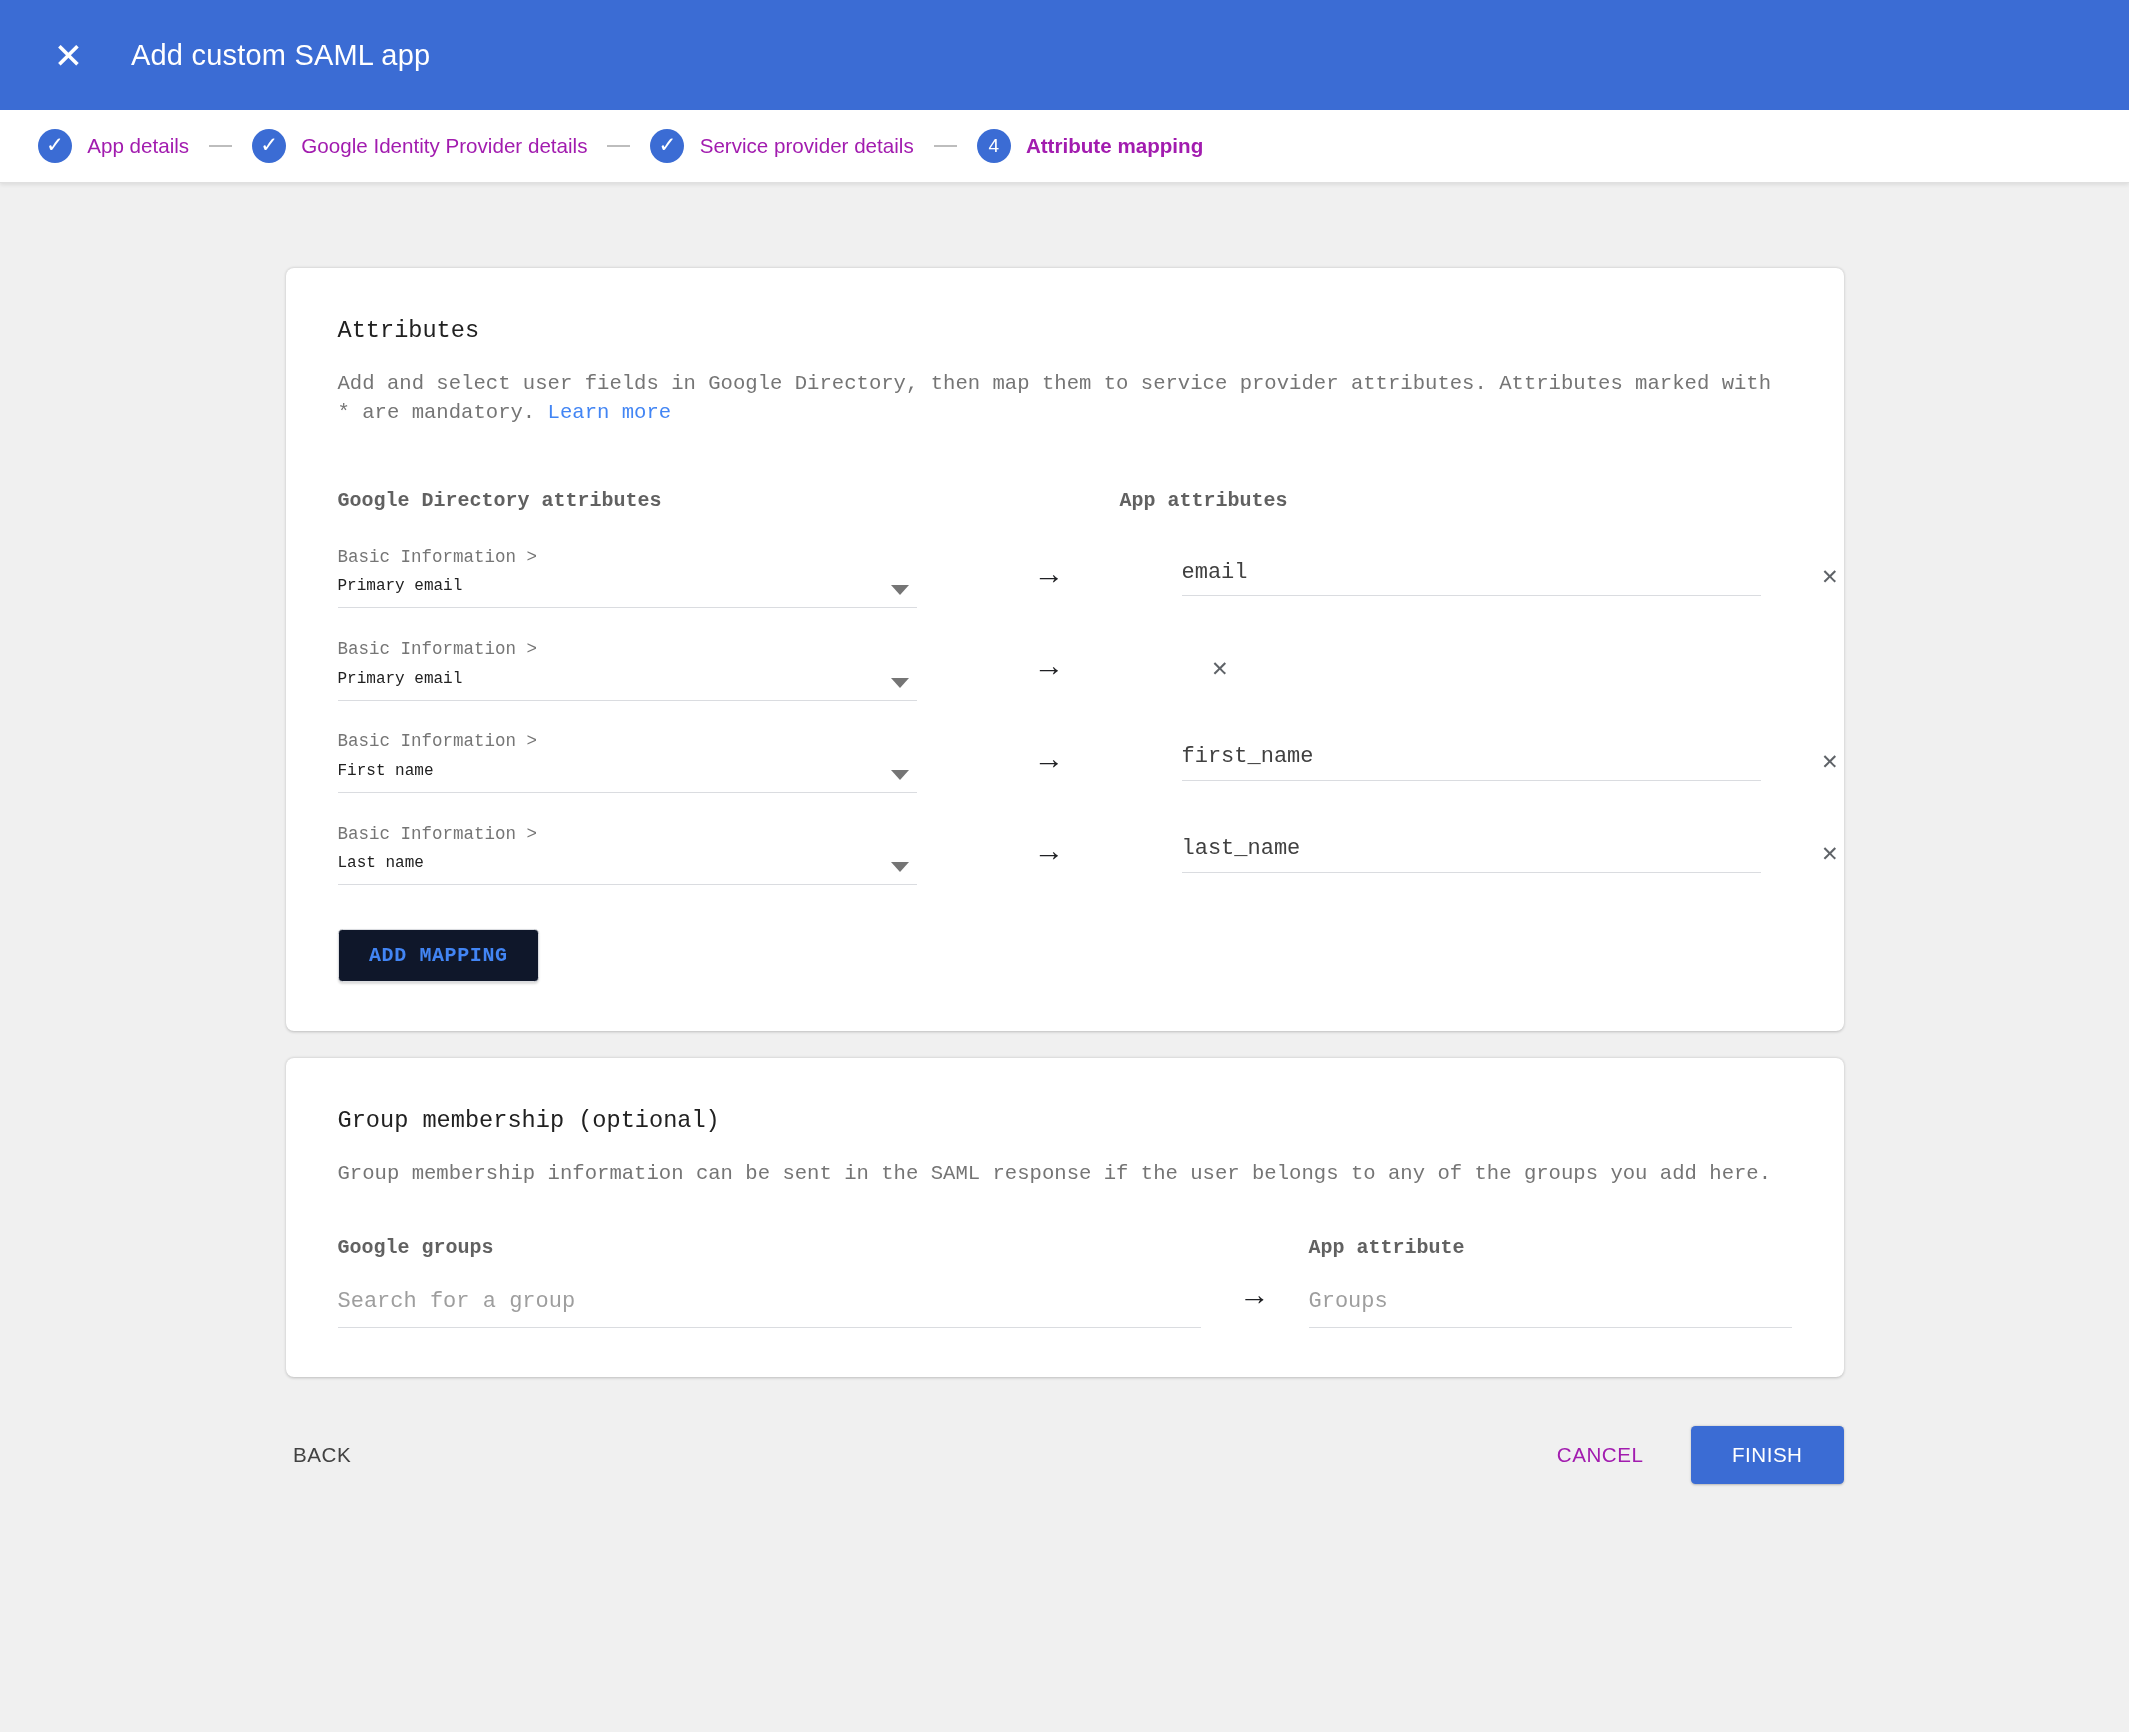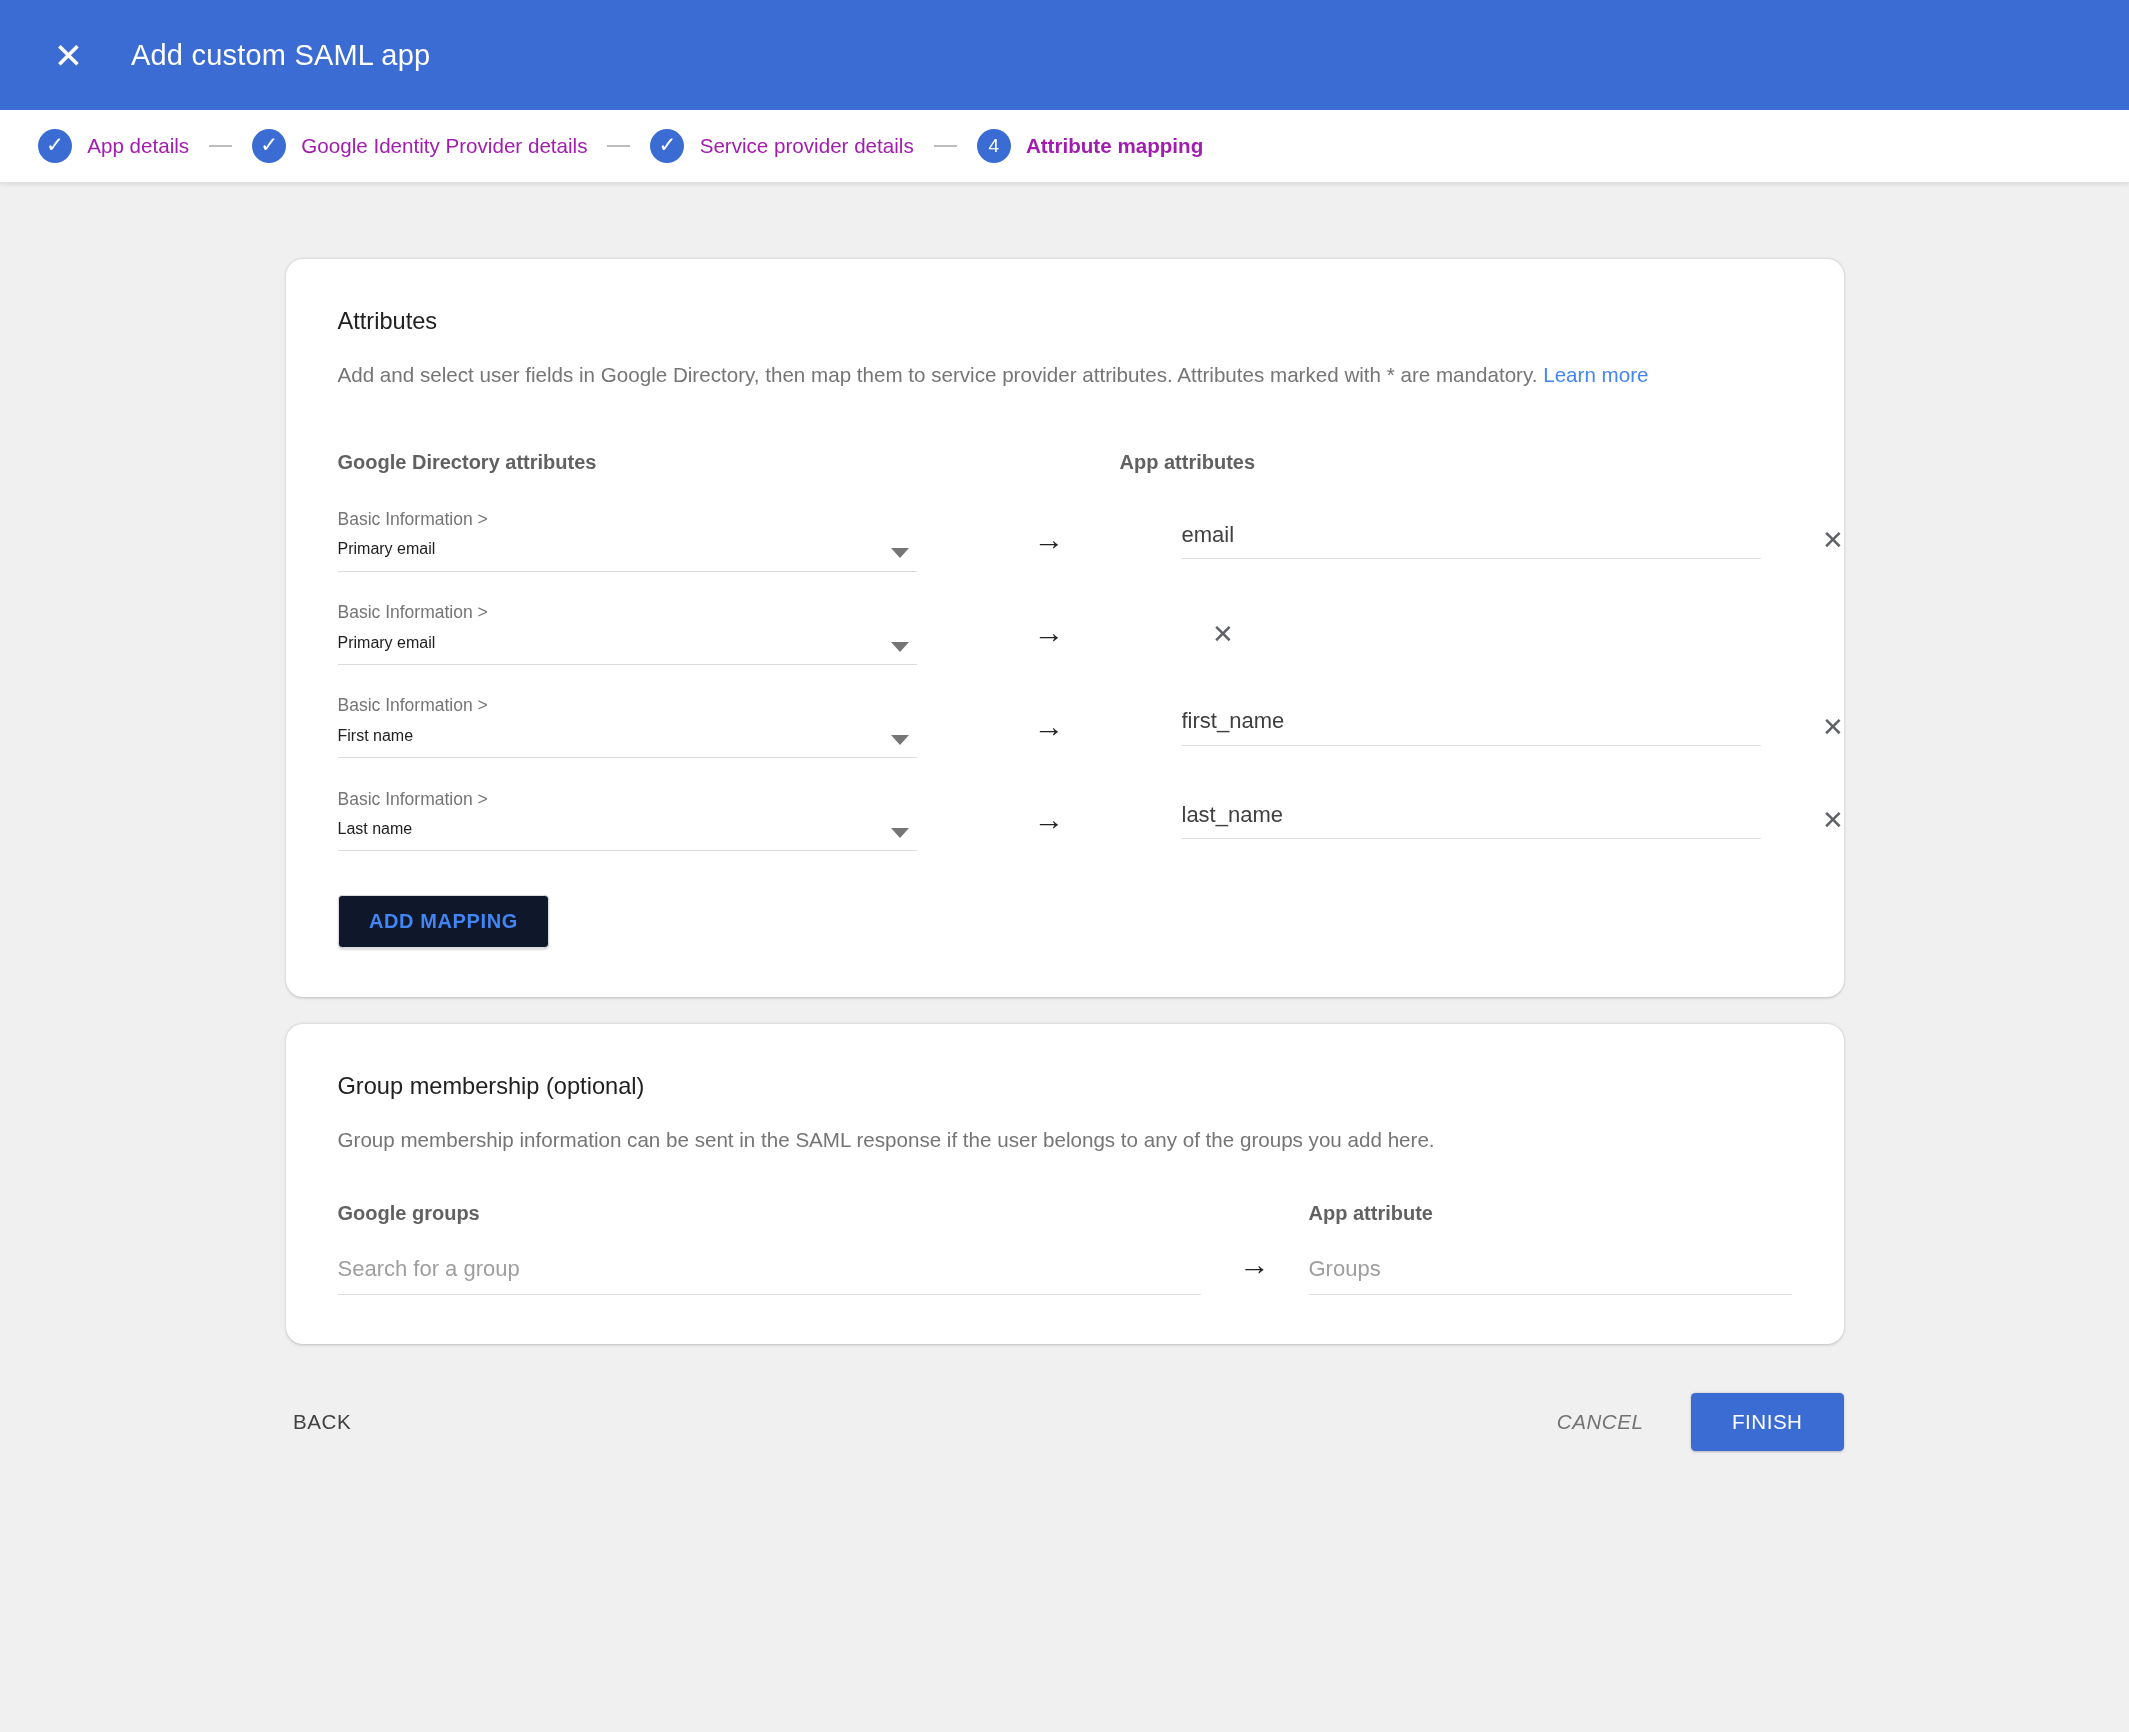--- a/index.html
+++ b/index.html
@@ -46,24 +46,25 @@
   }
   .step-check { font-size: 21.3px; font-weight: 700; line-height: 1; }
   .step-label { margin-left: 15.2px; font-size: 20.6px; color: #a21caf; white-space: nowrap; }
   .step-label.truncate { max-width: 299px; overflow: hidden; }
   .step.current .step-label { font-weight: 700; }
   .step-sep { width: 23px; height: 2.3px; background: #bdbdbd; margin: 0 20px; flex: none; }
 
   
   .content { padding-top: 76px; }
   .card {
-    width: 1558px; margin: 0 auto;
-    background: #fff; border-radius: 17px;
+    width: 1558px; margin: 9px auto;
+    background: #fff; border-radius: 8px;
     box-shadow: 0 0.8px 3px rgba(0,0,0,.22);
     padding: 49px 52px 49px 52px;
+    font-family: Liberation Mono, monospace;
   }
   .card + .card { margin-top: 27.4px; }
   .card-title { font-size: 23.6px; font-weight: 500; color: #212121; }
   .card-desc { font-size: 20.6px; color: #757575; margin-top: 26px; line-height: 1.4; }
   .link { color: var(--link-blue, #4285f4); text-decoration: none; cursor: pointer; }
 
   
   .col-headers, .map-row {
     display: grid;
     grid-template-columns: 579px 203px 579px 84px;
@@ -134,21 +135,21 @@
   .footer {
     width: 1558px; margin: 49px auto 0;
     display: flex; 
   }
   .text-btn {
     background: none; border: none; cursor: pointer;
     font-size: 20.6px; font-weight: 500; letter-spacing: 0.5px;
     color: #424242; padding: 12.2px 7.6px;
   }
   .footer-right { margin-left: auto; display: flex; align-items: center; }
-  .cancel-btn { color: #737373; margin-right: 40px; font-style: italic; }
+  .cancel-btn { color: #a21caf; margin-right: 40px; }
   .finish-btn {
     background: var(--accent-blue, #3b6cd4); color: #fff;
     border: none; border-radius: 4.6px; cursor: pointer;
     font-size: 20.6px; font-weight: 500; letter-spacing: 0.5px;
     padding: 17px 41px;
     box-shadow: 0 0.8px 2.3px rgba(0,0,0,.25);
   }
 </style>
 </head>
 <body>

